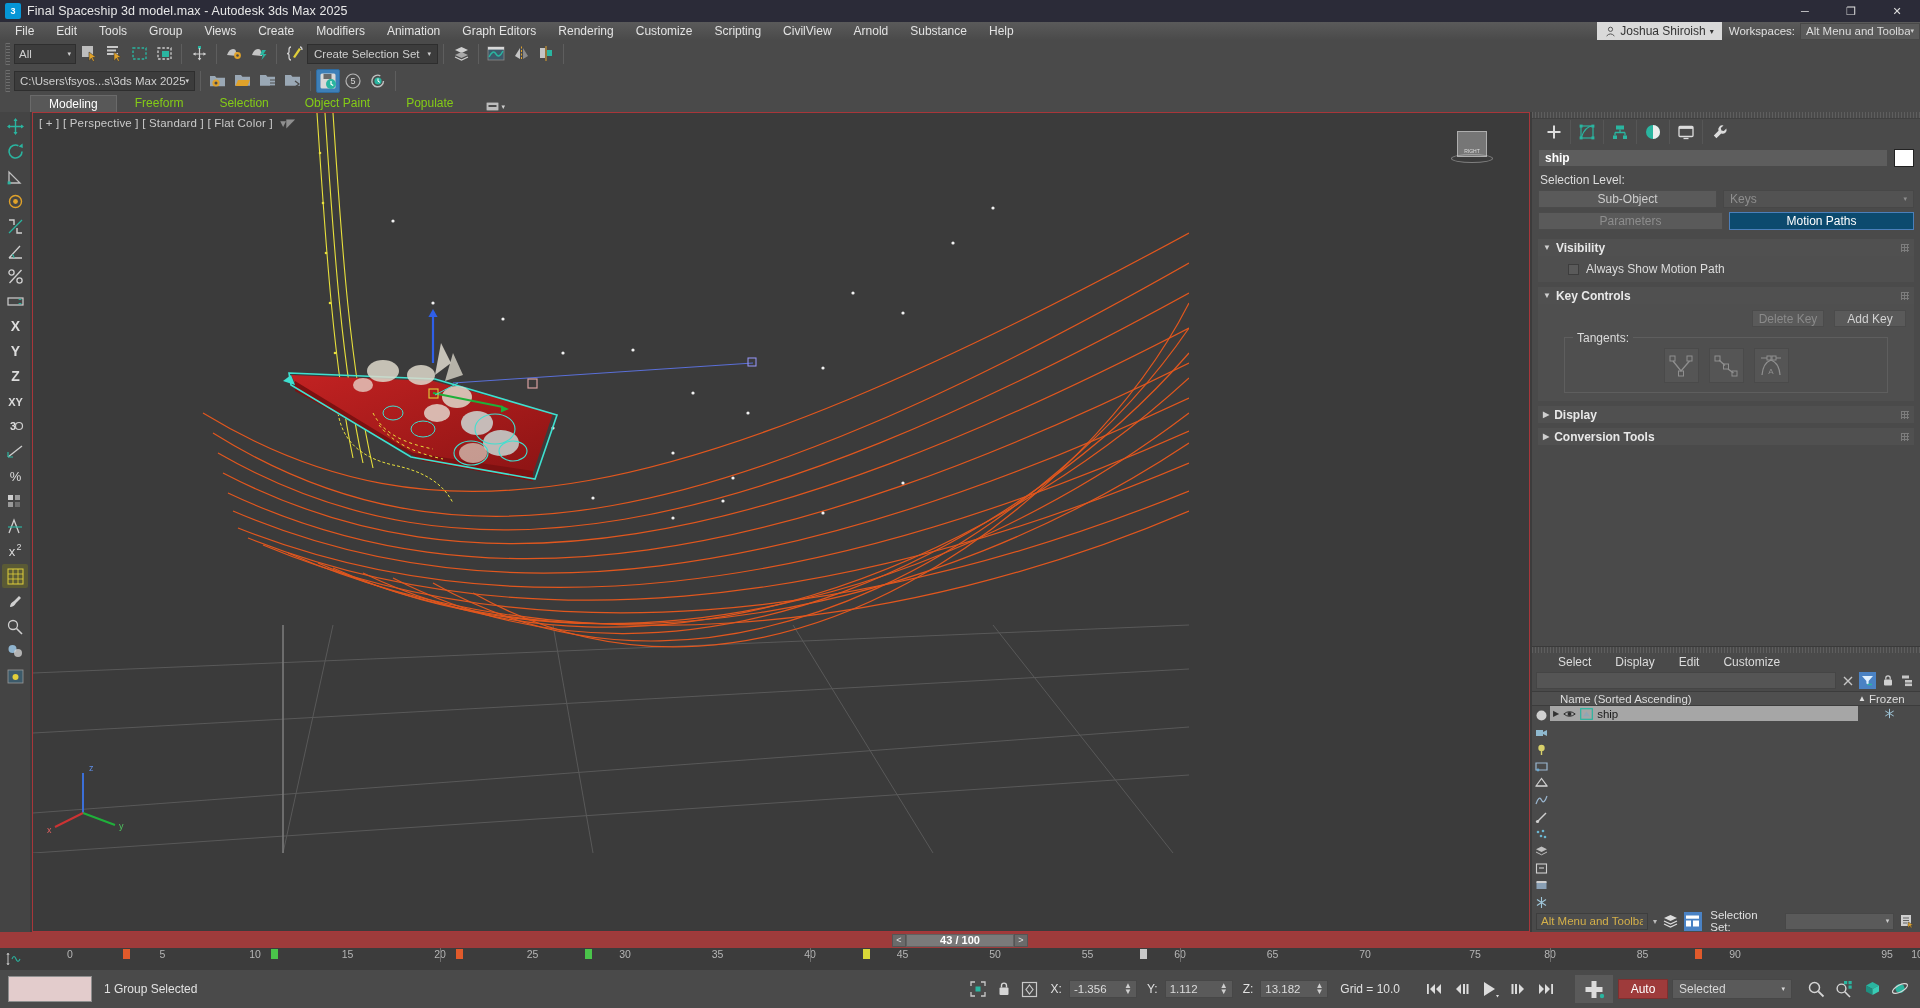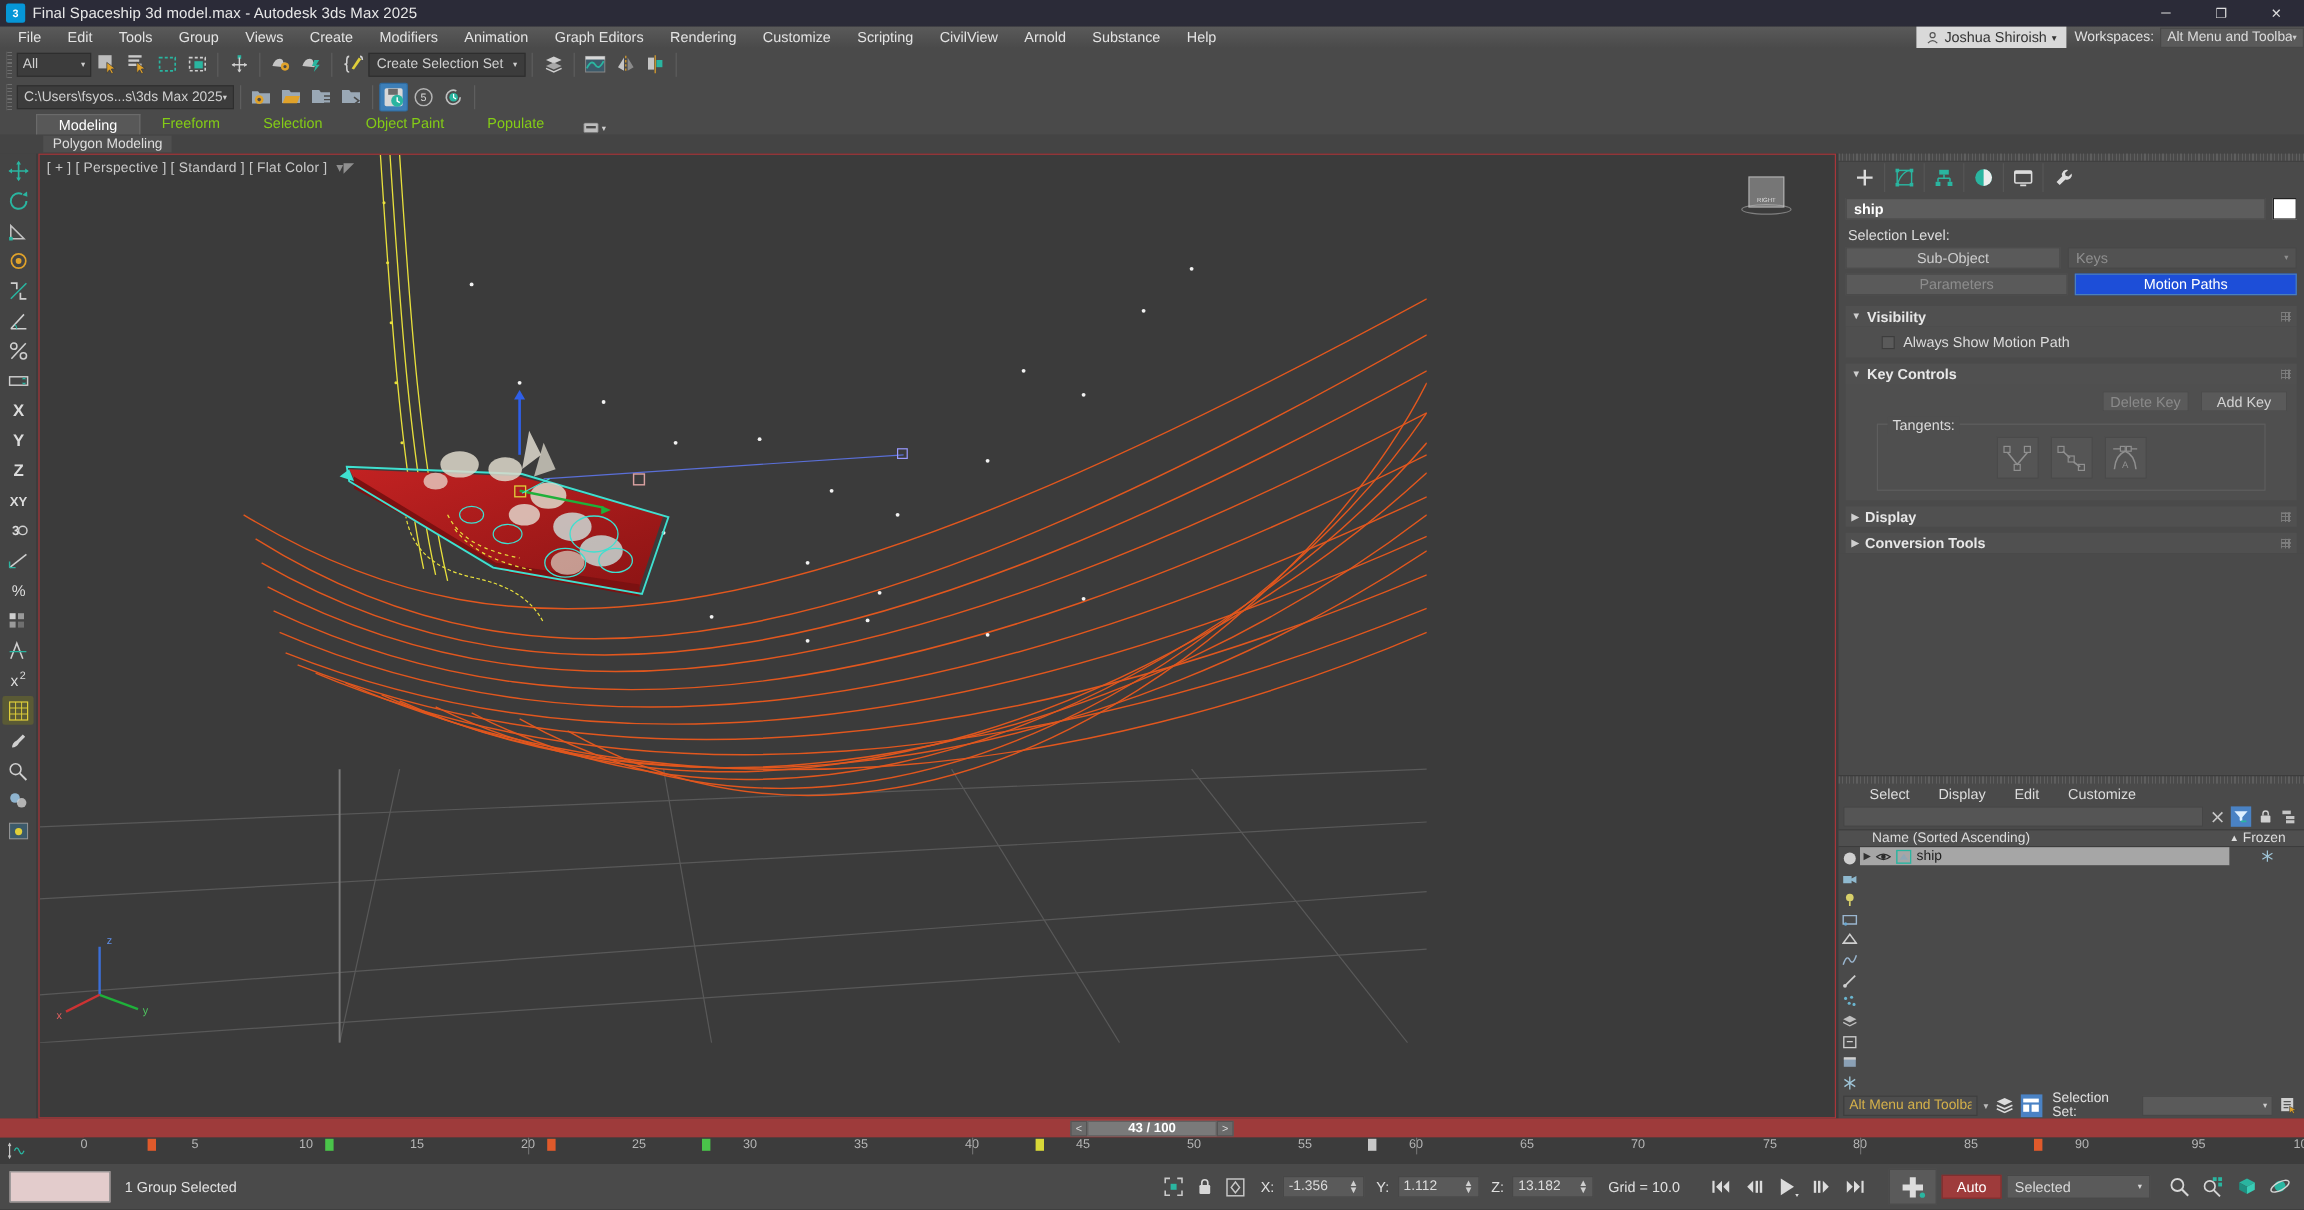--- a/index.html
+++ b/index.html
@@ -140,21 +140,21 @@
     font-size:12px; display:flex; align-items:center; padding:0 6px; font-weight:600;
   }
   .cp-swatch { width:20px; height:18px; background:#fff; border:1px solid #222; }
   .cp-sec { padding:0 6px; }
   .cp-lbl { font-size:12px; color:#dcdcdc; padding:3px 0 3px 2px; }
   .cp-grid2 { display:flex; gap:6px; margin-bottom:4px; }
   .pbtn {
     flex:1; height:18px; background:#5a5a5a; border:1px solid #4b4b4b; color:#cdcdcd;
     font-size:12px; display:flex; align-items:center; justify-content:center;
   }
-  .pbtn.blue { background:#1d4ed8; border-color:#4b7fba; color:#fff; }
+  .pbtn.blue { background:#0c4a6e; border-color:#4b7fba; color:#fff; }
   .pbtn.dis { color:#8d8d8d; }
   .pcombo {
     flex:1; height:18px; background:#525252; border:1px solid #474747; color:#8e8e8e;
     font-size:12px; display:flex; align-items:center; padding:0 6px;
   }
   .pcombo .arw { margin-left:auto; font-size:7px; }
   .rollout { margin:5px 6px 0 6px; }
   .roll-hdr {
     height:17px; background:#505050; display:flex; align-items:center; gap:5px;
     padding:0 5px; font-size:12px; font-weight:bold; color:#e8e8e8;
@@ -495,23 +495,20 @@
       <div class="rtab">Selection</div>
       <div class="rtab">Object Paint</div>
       <div class="rtab">Populate</div>
       <div style="display:flex;align-items:center;gap:3px;margin-left:14px;">
         <svg width="13" height="10" viewBox="0 0 13 10">
           <rect x="0.5" y="0.5" width="12" height="8" rx="1" fill="#bdbdbd" stroke="#777" stroke-width=".7"></rect>
           <rect x="2.5" y="3" width="8" height="2" fill="#4a4a4a"></rect>
         </svg>
         <span style="font-size:7px;color:#cfcfcf;">▾</span>
       </div>
-    </div>
-    <div class="ribbon2">
-      <span class="rsub">Polygon Modeling</span>
     </div>
   </div>
 
   <div class="body-row">
 
     <div class="leftrail">
       <div class="rbtn">
         <svg width="19" height="19" viewBox="0 0 19 19">
           <path d="M9.5 2 L9.5 17 M2 9.5 L17 9.5" stroke="#2ab5a0" stroke-width="1.4"></path>
           <path d="M9.5 1 l-2 3 h4 z M9.5 18 l-2 -3 h4 z M1 9.5 l3 -2 v4 z M18 9.5 l-3 -2 v4 z" fill="#2ab5a0"></path>
@@ -1139,21 +1136,21 @@
         <div class="tick" style="left: 1017.5px;">55</div>
         <div class="tick" style="left: 1110px;">60</div>
         <div class="tickline" style="left: 1110px;"></div>
         <div class="tick" style="left: 1202.5px;">65</div>
         <div class="tick" style="left: 1295px;">70</div>
         <div class="tick" style="left: 1405px;">75</div>
         <div class="tick" style="left: 1480px;">80</div>
         <div class="tickline" style="left: 1480px;"></div>
         <div class="tick" style="left: 1572.5px;">85</div>
         <div class="tick" style="left: 1665px;">90</div>
-        <div class="tick" style="left: 1762px;">95</div>
+        <div class="tick" style="left: 1817px;">95</div>
         <div class="tick" style="left: 1850px;">100</div>
         <div class="keymark" style="left: 52.5px; background: rgb(224, 90, 43);"></div>
         <div class="keymark" style="left: 200.5px; background: rgb(74, 196, 74);"></div>
         <div class="keymark" style="left: 385.5px; background: rgb(224, 90, 43);"></div>
         <div class="keymark" style="left: 515px; background: rgb(74, 196, 74);"></div>
         <div class="keymark" style="left: 792.5px; background: rgb(216, 216, 56);"></div>
         <div class="keymark" style="left: 1070px; background: rgb(200, 200, 200);"></div>
         <div class="keymark" style="left: 1625px; background: rgb(224, 90, 43);"></div>
       </div>
   </div>

